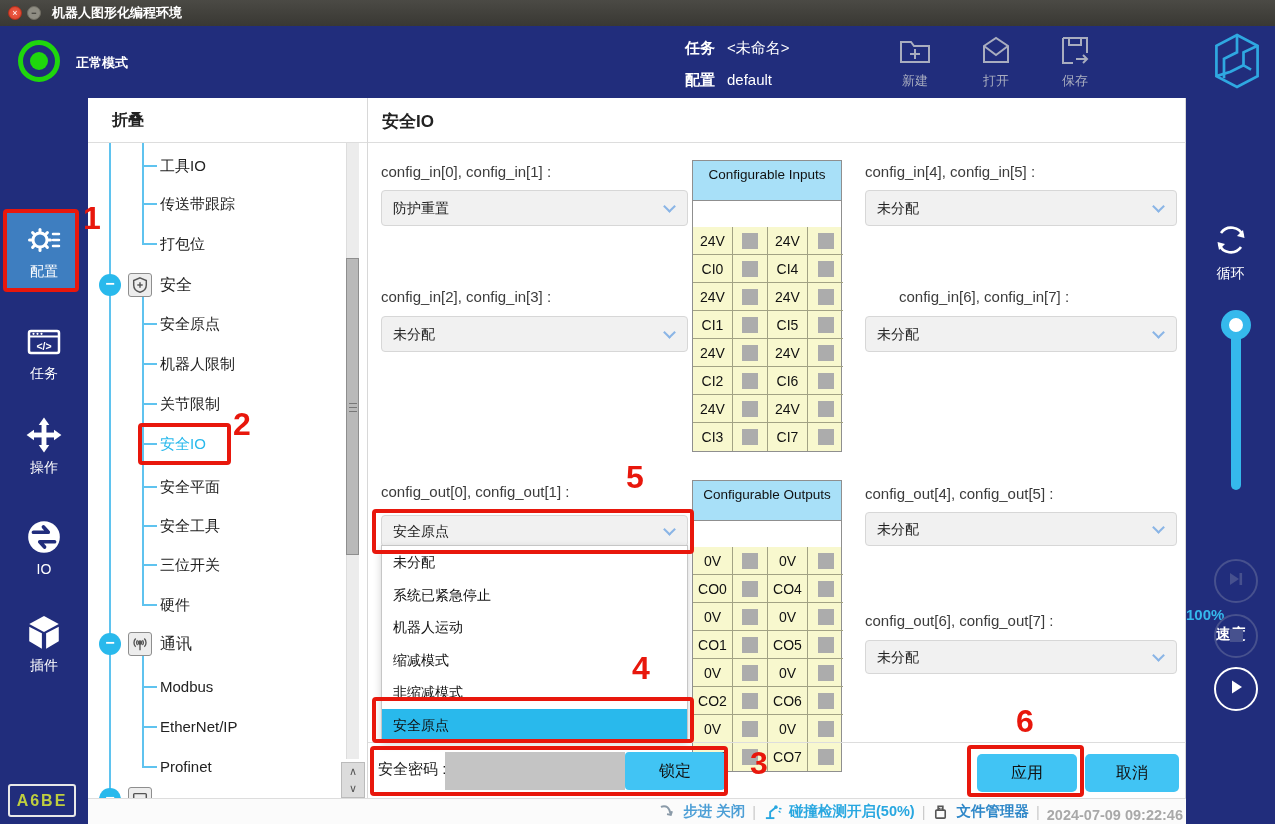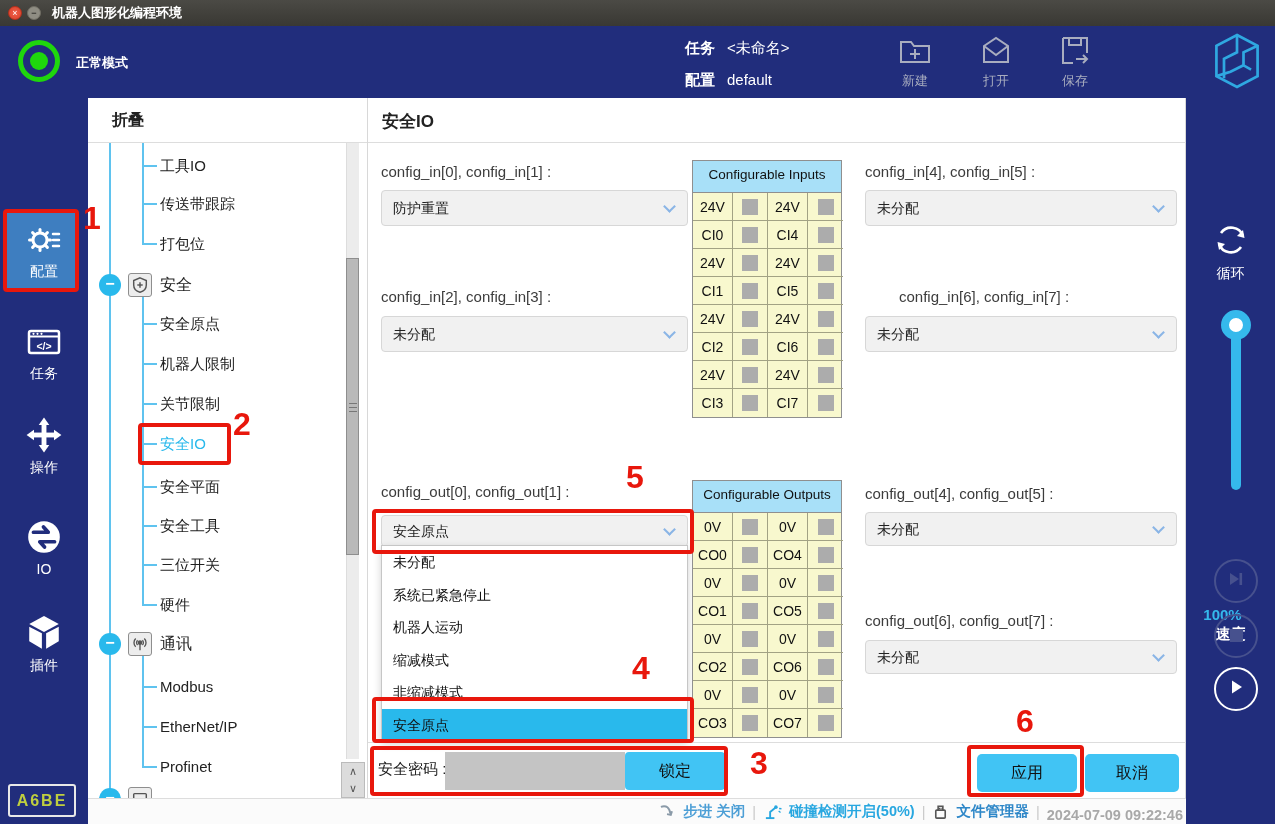--- a/index.html
+++ b/index.html
@@ -73,23 +73,23 @@
     border-right:1px solid #d8d8d8; }
   .main-title { position:absolute; left:14px; top:12px; font-size:17px; font-weight:bold; color:#222; }
   .main-divider { position:absolute; left:0; top:44px; width:818px; border-top:1px solid #ddd; }
   .cfg-label { position:absolute; font-size:15px; color:#3c3c3c; }
   .dd { position:absolute; height:36px; background:#f1f1f1; border:1px solid #d7d7d7; border-radius:4px;
     font-size:14px; color:#222; line-height:34px; padding-left:11px; cursor:pointer; }
   .dd::after { content:""; position:absolute; right:13px; top:50%; width:7px; height:7px;
     border-right:2px solid #8ab5e6; border-bottom:2px solid #8ab5e6;
     transform:translateY(-68%) rotate(45deg); }
   .iotable { position:absolute; left:324px; width:150px; border:1px solid #8f8f8f; }
-  .iotable .hd { height:32px; background:#a8e0f8; border-bottom:1px solid #8f8f8f; text-align:center;
+  .iotable .hd { height:40px; background:#a8e0f8; border-bottom:1px solid #8f8f8f; text-align:center;
     line-height:28px; font-size:13.5px; color:#111; }
-  .iogrid { display:grid; grid-template-columns:40px 35px 40px 35px; grid-auto-rows:28px; background:#f8f8ce; }
+  .iogrid { display:grid; grid-template-columns:40px 35px 40px 35px; grid-auto-rows:28px; background:#f8f8ce;margin-top:26px; }
   .iogrid > div { border-right:1px solid #a2a284; border-bottom:1px solid #a2a284;
     display:flex; align-items:center; justify-content:center; font-size:14px; color:#111; }
   .iogrid > div:nth-child(4n) { border-right:none; }
   .iogrid > div:nth-last-child(-n+4) { border-bottom:none; }
   .cb { width:16px; height:16px; background:#acacac; cursor:pointer; }
   .ddlist { position:absolute; left:13px; top:447px; width:307px; height:196px; background:#fff;
     border:1px solid #c6c6c6; box-shadow:0 3px 8px rgba(0,0,0,.18); display:grid; grid-auto-rows:32.6px; }
   .ddlist > div { font-size:14px; color:#111; padding-left:11px; line-height:32px; cursor:pointer; }
   .ddlist > div.hl { background:#29b9ec; }
   .bottom-divider { position:absolute; left:0; top:644px; width:818px; border-top:1px solid #ddd; }
@@ -101,21 +101,21 @@
 
   
   .rightrail { position:absolute; left:1186px; top:98px; width:89px; height:726px; background:#212d7c; }
   .rr-item { position:absolute; left:0; width:89px; text-align:center; color:#fff; }
   .rr-item svg { display:block; margin:0 auto; }
   .rr-label { font-size:14px; margin-top:5px; color:#fff; }
   .slider-track { position:absolute; left:45px; top:228px; width:10px; height:164px; background:#35b9ec;
     border-radius:0 0 6px 6px; }
   .slider-handle { position:absolute; left:35px; top:212px; width:30px; height:30px; border-radius:50%;
     border:8px solid #35b9ec; background:#fff; cursor:pointer; }
-  .speed-pct { position:absolute; left:0; top:508px; width:73px; text-align:center; color:#35b9ec;
+  .speed-pct { position:absolute; left:0; top:508px; width:73px; text-align:left; color:#35b9ec;
     font-size:15px; font-weight:bold; }
   .speed-lab { position:absolute; left:0; top:527px; width:89px; text-align:center; color:#fff;
     font-size:15px; font-weight:bold; }
   .pbtn { position:absolute; left:28px; width:44px; height:44px; border-radius:50%; cursor:pointer; }
   .pbtn.dim { border:2.5px solid #47518e; }
   .pbtn.lit { border:2.5px solid #ffffff; }
   .pbtn svg { display:block; margin:8px auto 0; }
   .stop-sq { width:13px; height:13px; background:#47518e; margin:13px auto 0; }
 
   

